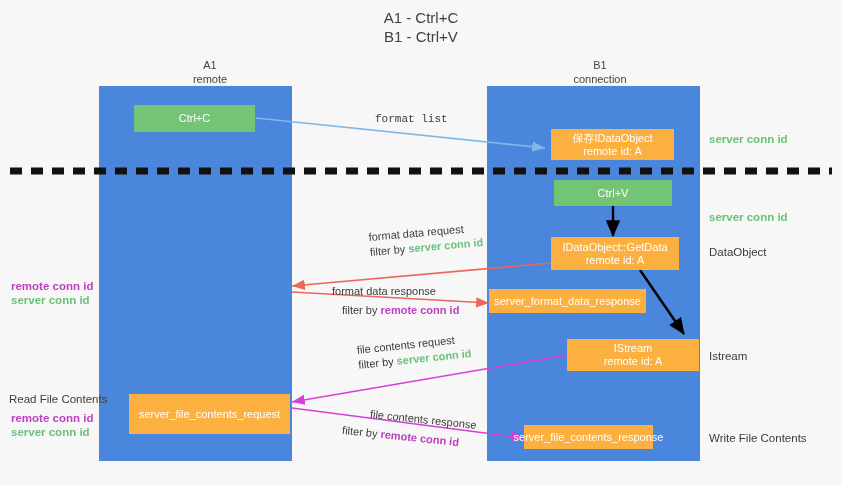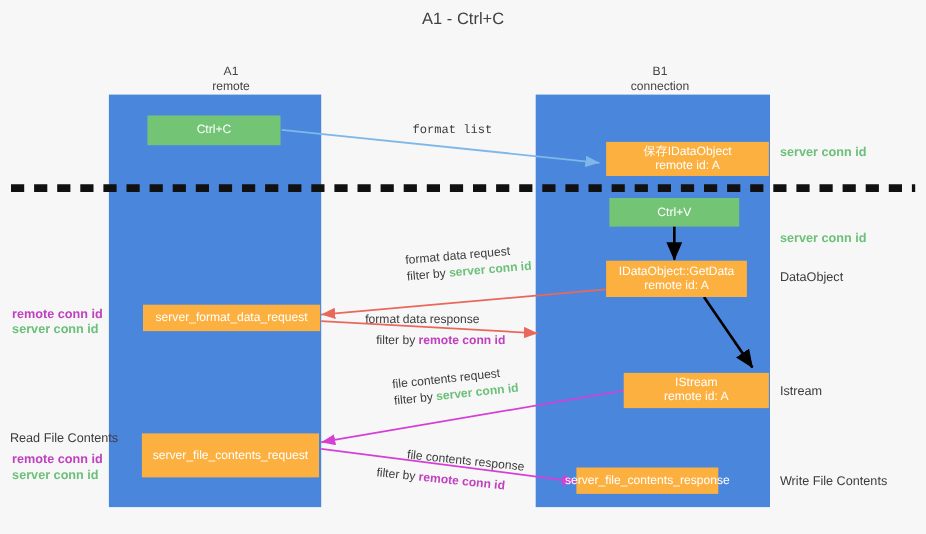--- a/index.html
+++ b/index.html
@@ -62,20 +62,21 @@
 
   svg.overlay{position:absolute;left:0;top:0;width:842px;height:485px;pointer-events:none;}
 </style>
 </head>
 <body>
 
 <div id="stage">
 
   <div class="title">
     <div>A1 - Ctrl+C</div>
+    <div>B1 - Ctrl+V</div>
   </div>
 
   <div class="colhead" style="left:120px;top:58px;width:180px;">
     <span class="big">A1</span>
     <span class="sub">remote</span>
   </div>
   <div class="colhead" style="left:510px;top:58px;width:180px;">
     <span class="big">B1</span>
     <span class="sub">connection</span>
   </div>
@@ -115,38 +116,38 @@
   </svg>
 
   <svg class="overlay divider" style="left:0;top:0;" viewBox="0 0 842 485">
     <line x1="10" y1="171" x2="832" y2="171" stroke="#111111" stroke-width="7" stroke-dasharray="12 9" stroke-linecap="butt"></line>
   </svg>
 
   <div class="box green" style="left:134px;top:105px;width:121px;height:27px;">
     <span>Ctrl+C</span>
   </div>
 
-  <div class="box orange" style="left:551px;top:129px;width:148px;height:31px;">
+  <div class="box orange" style="left:551px;top:129px;width:123px;height:31px;">
     <span>保存IDataObject</span>
     <span class="l2">remote id: A</span>
   </div>
 
   <div class="box green" style="left:554px;top:180px;width:118px;height:26px;">
     <span>Ctrl+V</span>
   </div>
 
   <div class="box orange" style="left:551px;top:237px;width:128px;height:33px;">
     <span>IDataObject::GetData</span>
     <span class="l2">remote id: A</span>
   </div>
 
-  <div class="box orange" style="left:130px;top:277px;width:161px;height:24px;">
-    <span>server_format_data_request</span>
-  </div>
-
+
+  <div class="box orange" style="left:489px;top:289px;width:157px;height:24px;">
+    <span>server_format_data_response</span>
+  </div>
 
   <div class="box orange" style="left:567px;top:339px;width:132px;height:32px;">
     <span>IStream</span>
     <span class="l2">remote id: A</span>
   </div>
 
   <div class="box orange" style="left:129px;top:394px;width:161px;height:40px;">
     <span>server_file_contents_request</span>
   </div>
 

